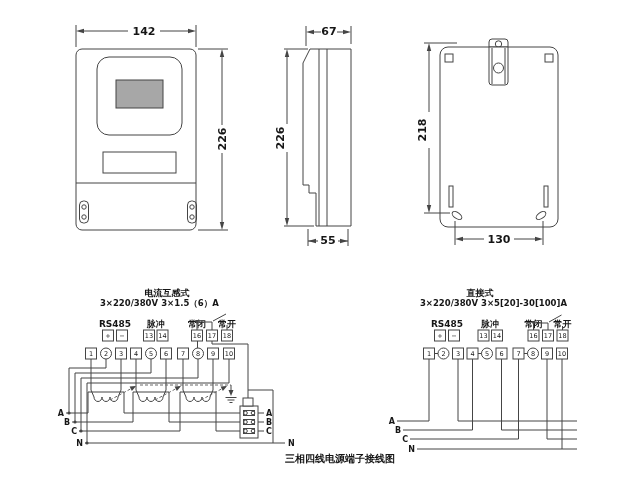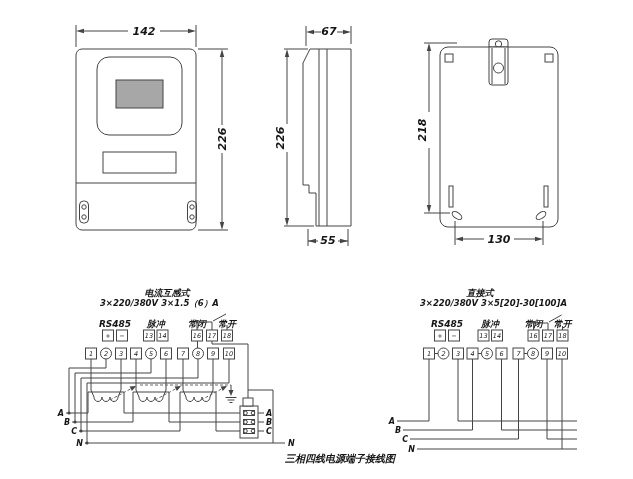--- a/index.html
+++ b/index.html
@@ -1,17 +1,17 @@
 <!DOCTYPE html>
 <html><head>
 <meta charset="utf-8">
 <style>
   html,body{margin:0;padding:0;background:#fff;}
   .stage{position:relative;width:581px;height:479px;background:#ffffff;overflow:hidden;
-         font-family:"DejaVu Sans","Liberation Sans",sans-serif;font-style:italic;}
+         font-family:"DejaVu Sans","Liberation Sans",sans-serif;}
   svg{display:block}
   svg text{fill:#161616;font-family:"DejaVu Sans","Liberation Sans",sans-serif;}
   .dim{font-size:11px;font-weight:bold;}
   .cn{font-size:9px;font-weight:bold;}
   .spec{font-size:8.5px;font-weight:bold;}
   .tnum{font-size:6.5px;}
   .phl{font-size:8px;font-weight:bold;}
   .cap{font-size:10px;font-weight:bold;}
   .ln{stroke:#454545;stroke-width:1;fill:none;}
   .lnf{stroke:#454545;stroke-width:1;fill:#ffffff;}

